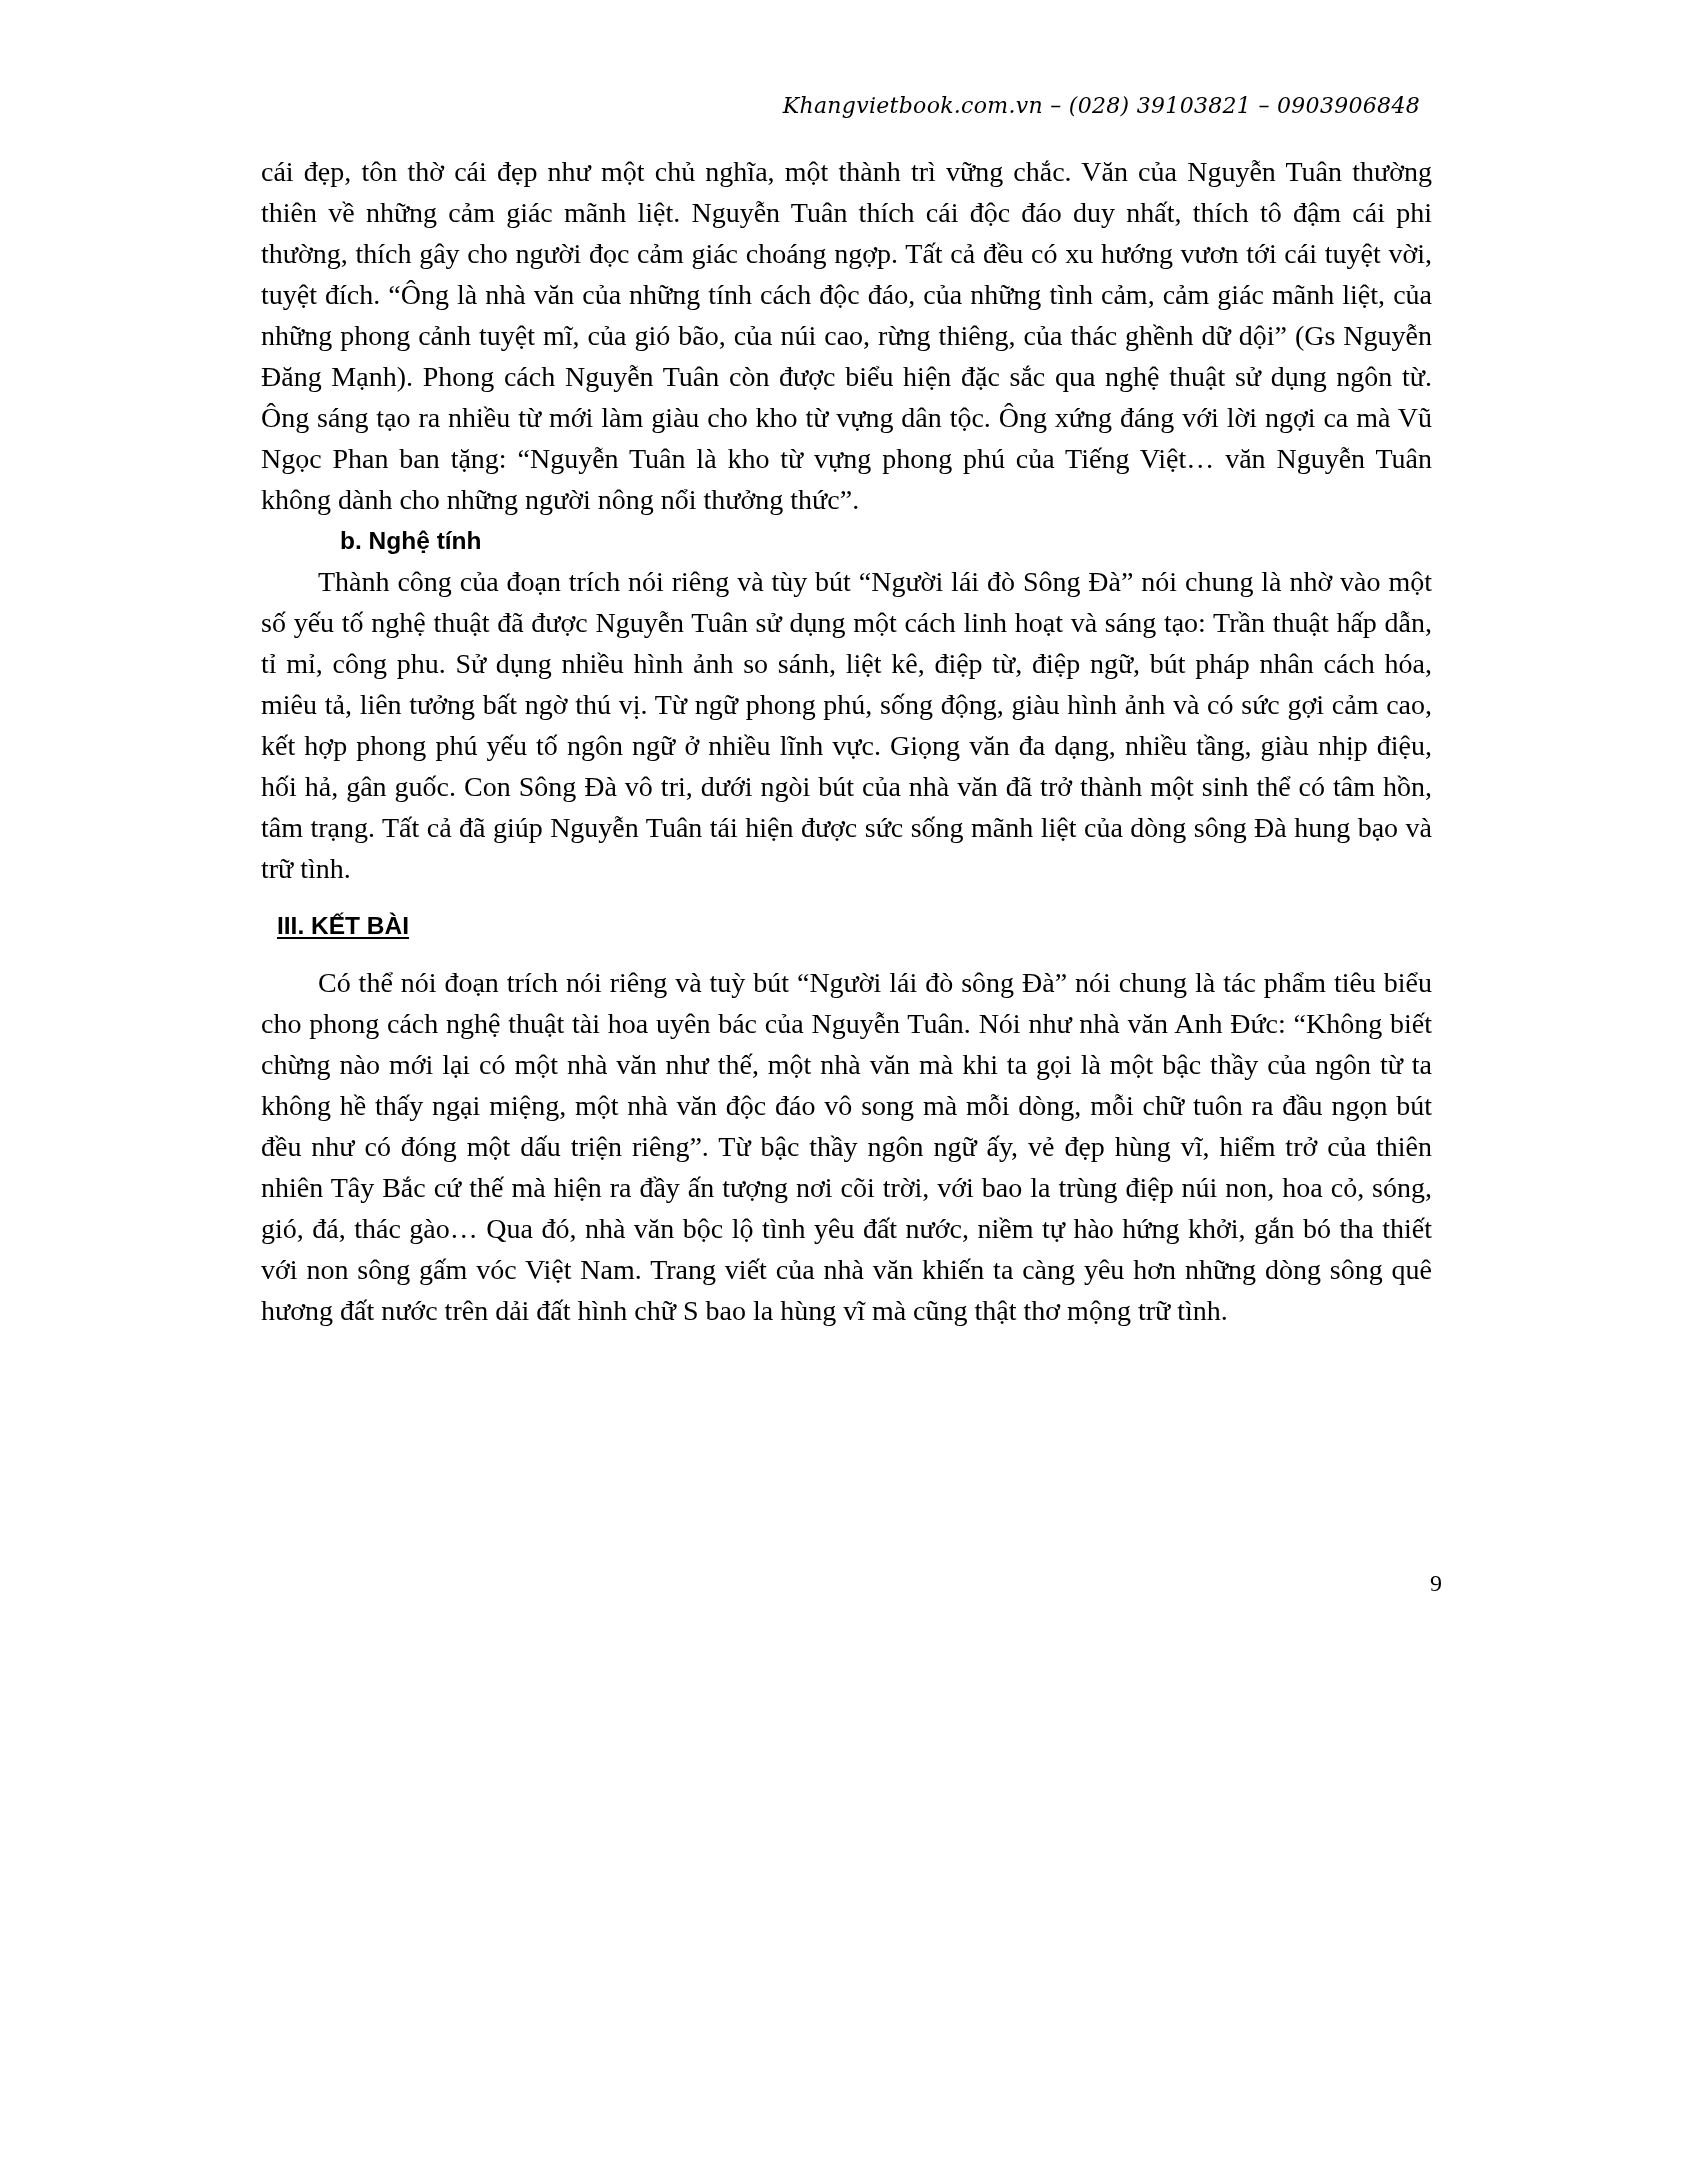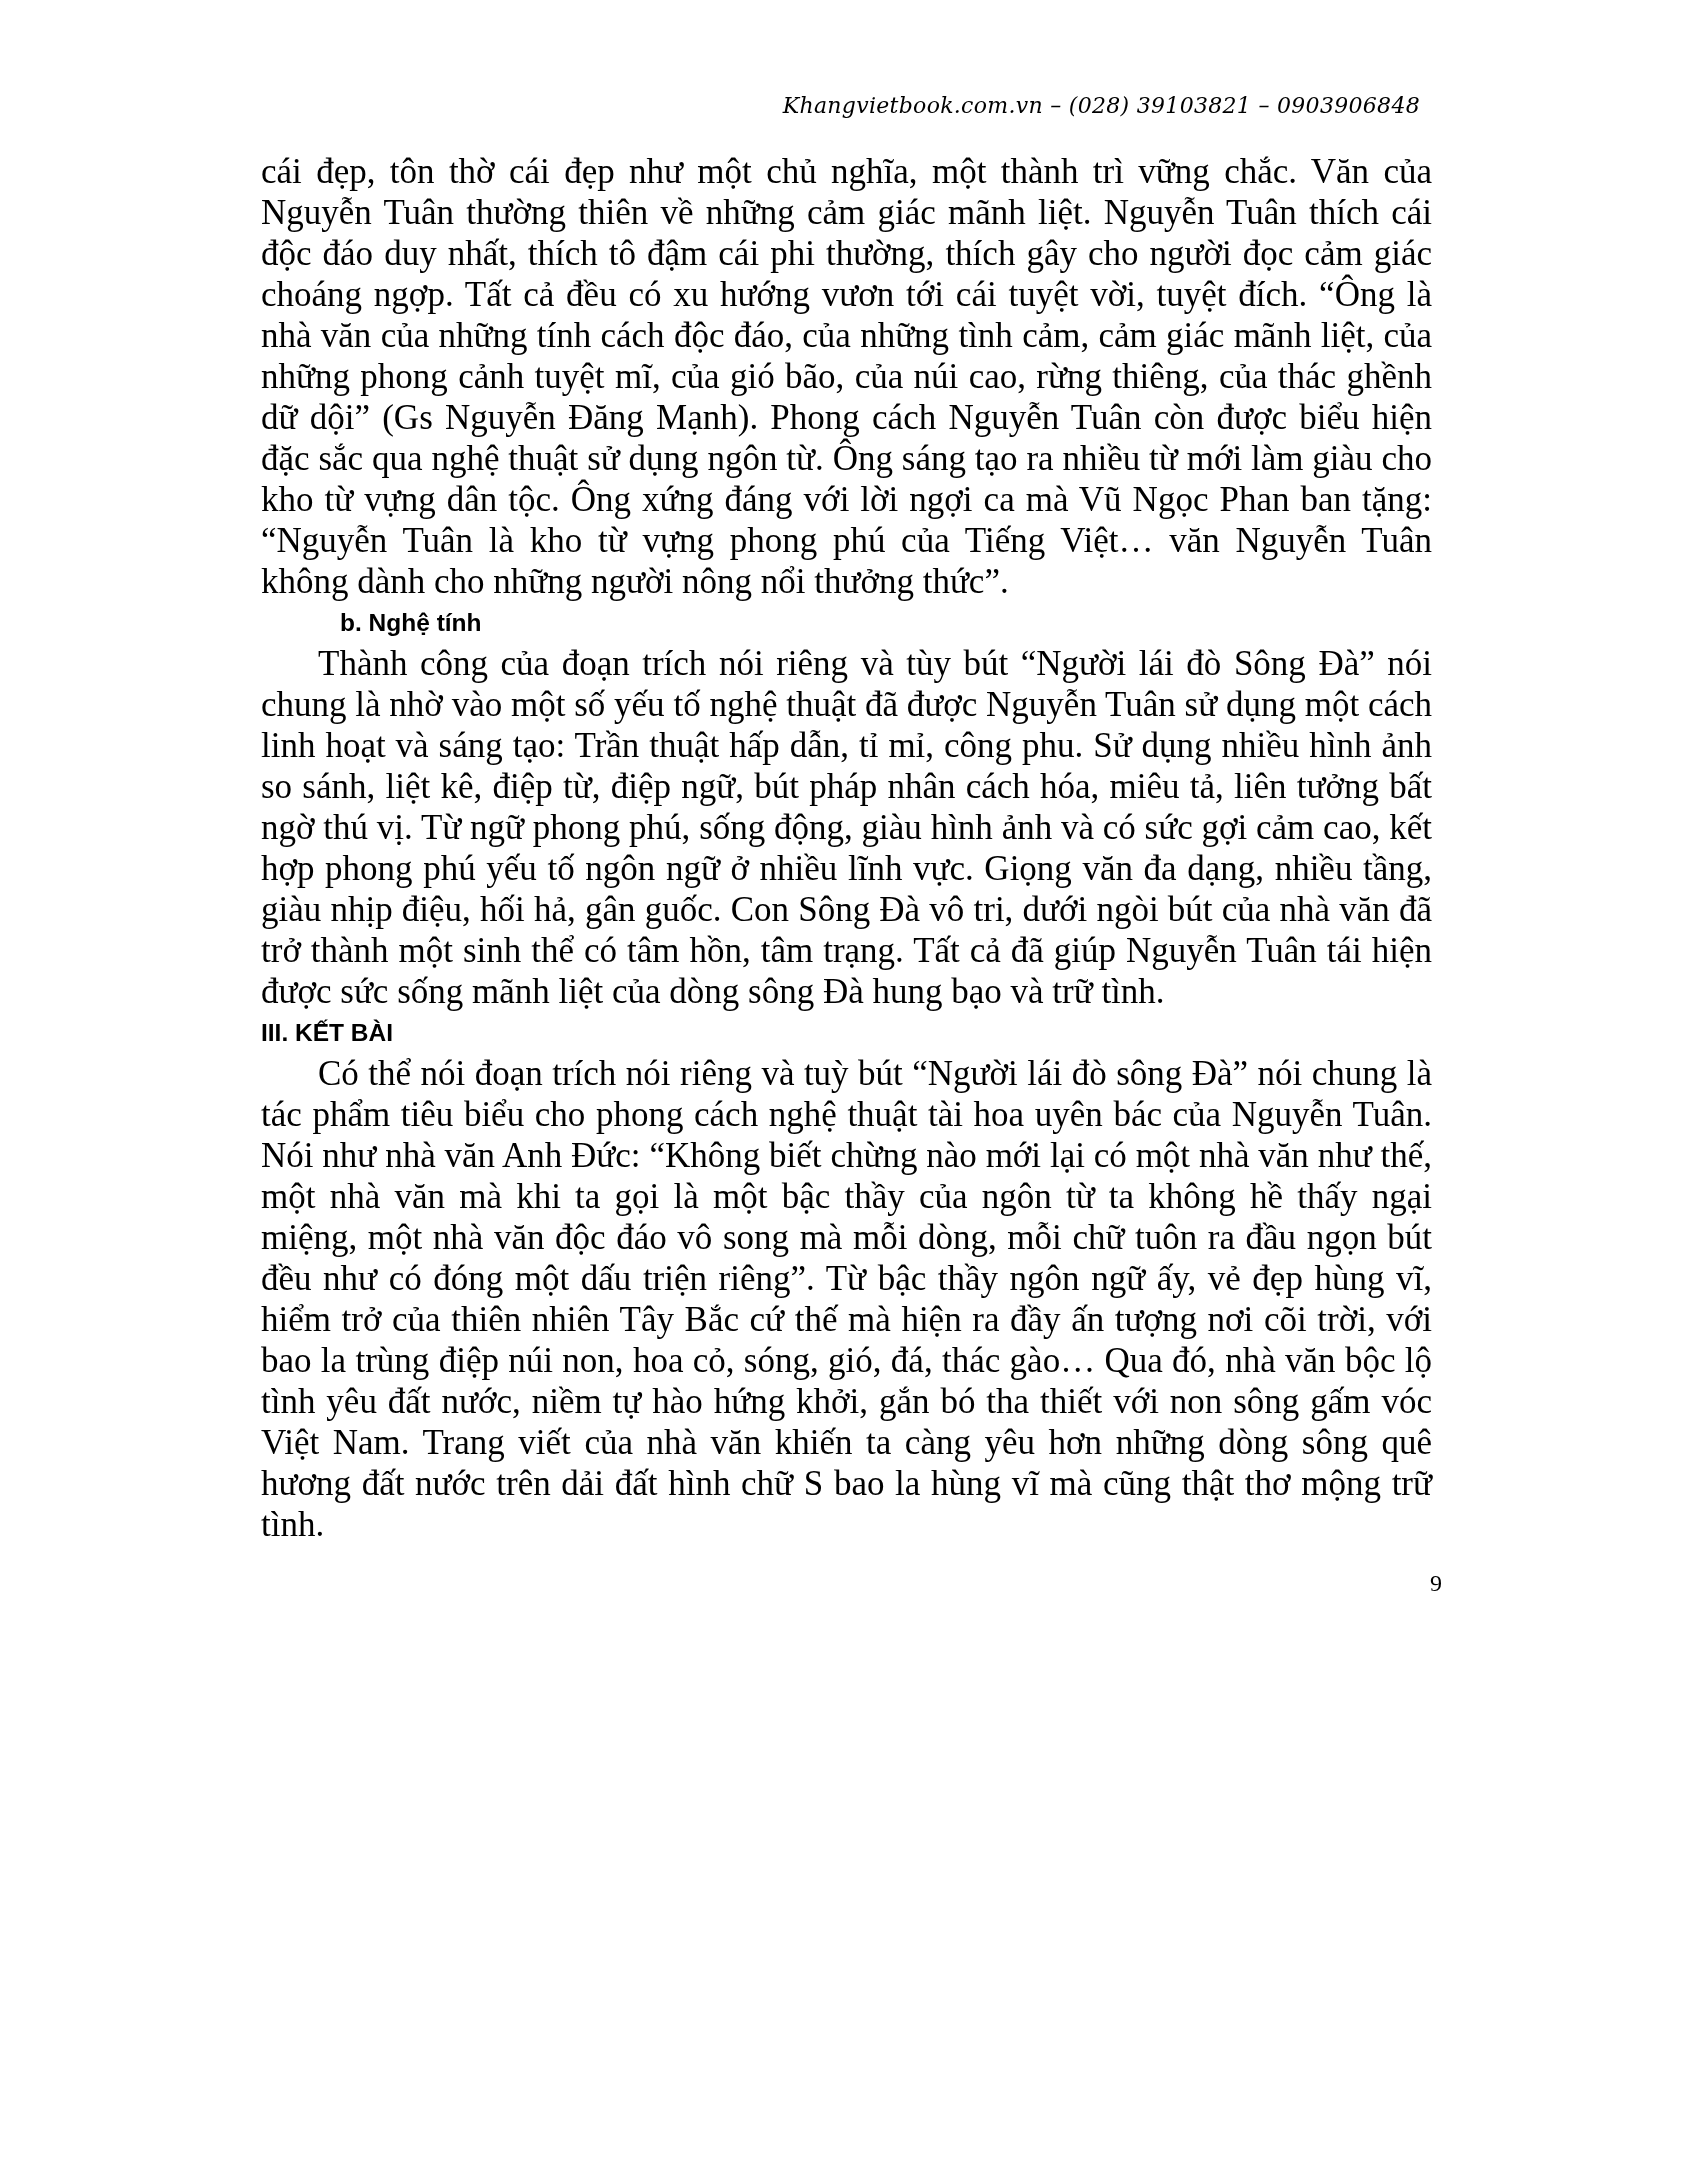--- a/index.html
+++ b/index.html
@@ -37,44 +37,45 @@
     color: #000;
   }
   .content {
     position: absolute;
     top: 151px;
     left: 253px;
     width: 1171px;
   }
   p.body-par {
     margin: 0;
-    font-size: 35px;
+    font-size: 28px;
     line-height: 41px;
     text-align: justify;
     text-justify: inter-word;
     text-indent: 0;
     hyphens: none;
   }
   p.indent {
     text-indent: 57px;
   }
   .sub-head {
     margin: 0;
     font-family: "Liberation Sans", "DejaVu Sans", sans-serif;
     font-weight: bold;
     font-size: 24.5px;
     line-height: 41px;
     padding-left: 79px;
   }
   .section-head {
-    margin: 0;
+    margin: 16px;
     font-family: "Liberation Sans", "DejaVu Sans", sans-serif;
     font-weight: bold;
     font-size: 24.5px;
     line-height: 41px;
+    text-decoration: underline;
     text-underline-offset: 2.6px;
   }
   .page-number {
     position: absolute;
     bottom: 180px;
     right: 253px;
     font-size: 24px;
     line-height: 26.5px;
   }
 </style>

